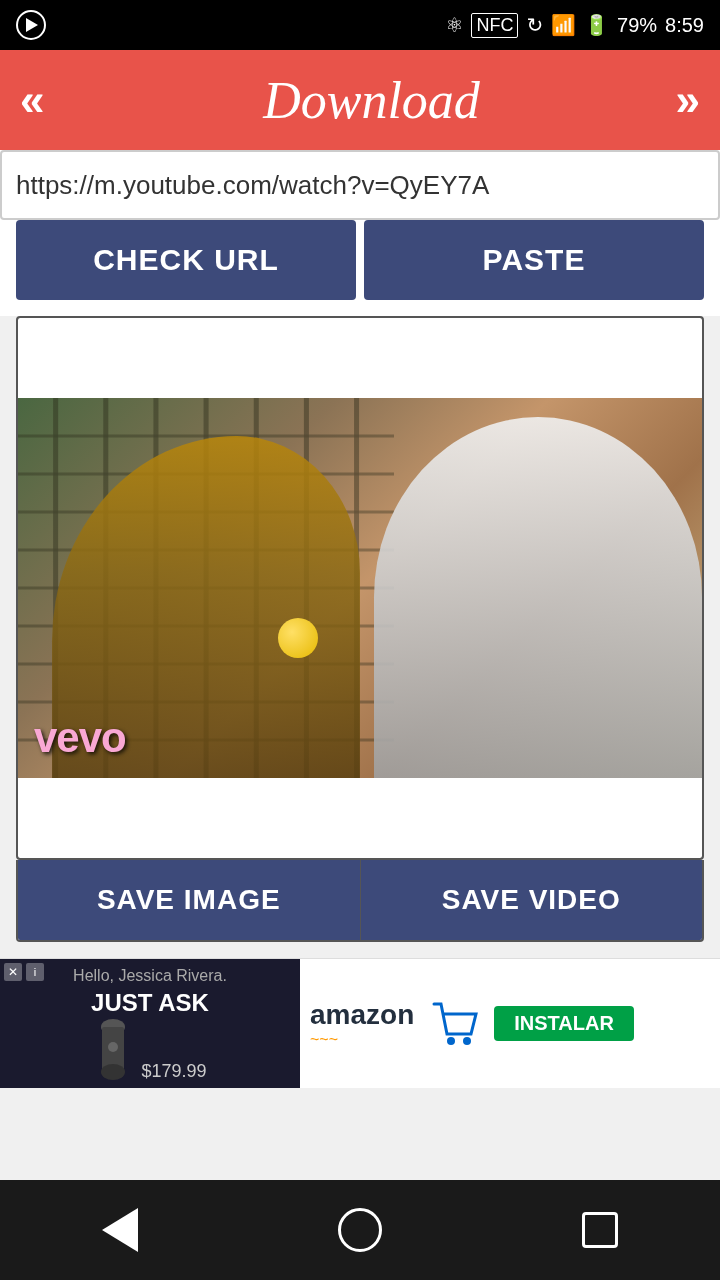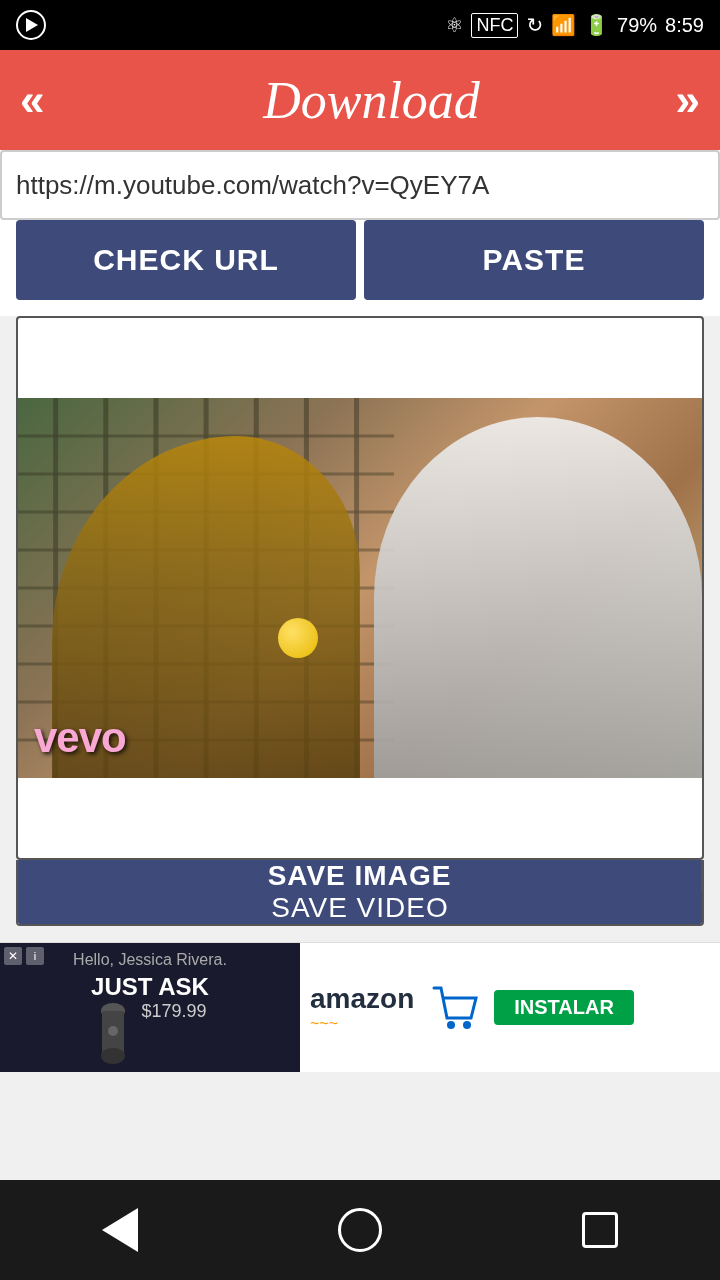--- a/index.html
+++ b/index.html
@@ -217,42 +217,41 @@
     
     .save-buttons-row {
       width: calc(720px - 32px);
       margin-left: 16px;
       display: flex;
       gap: 0;
       border: 2px solid #555;
       border-top: none;
       border-radius: 0 0 4px 4px;
       overflow: hidden;
-      flex-direction: column;
     }
     .btn-save-image {
       flex: 1;
       height: 80px;
       background: #3d4a7a;
       color: white;
       border: none;
       border-right: 1px solid #555;
       font-size: 28px;
       font-weight: bold;
       cursor: pointer;
       letter-spacing: 1px;
     }
     .btn-save-video {
       flex: 1;
       height: 80px;
       background: #3d4a7a;
       color: white;
       border: none;
       font-size: 28px;
-      font-weight: normal;
+      font-weight: bold;
       cursor: pointer;
       letter-spacing: 1px;
     }
 
     
     .ad-banner {
       width: 720px;
       height: 130px;
       background: white;
       margin-top: 16px;
@@ -470,21 +469,21 @@
 
   <div class="ad-banner">
 
     <div class="ad-left">
       <div class="ad-icons">
         <div class="ad-icon-x">✕</div>
         <div class="ad-icon-x" style="font-size:11px;">i</div>
       </div>
       <div style="color:#aaa; font-size:16px; margin-bottom:4px;">Hello, Jessica Rivera.</div>
       <div style="color:white; font-size:24px; font-weight:bold;">JUST ASK</div>
-      <div style="display:flex; align-items:flex-start; gap:8px;">
+      <div style="display:flex; align-items:flex-end; gap:8px;">
         <svg width="40" height="65" viewBox="0 0 40 65">
           <ellipse cx="20" cy="10" rx="12" ry="8" fill="#555"></ellipse>
           <rect x="9" y="10" width="22" height="45" fill="#444" rx="2"></rect>
           <ellipse cx="20" cy="55" rx="12" ry="8" fill="#333"></ellipse>
           <circle cx="20" cy="30" r="5" fill="#666"></circle>
         </svg>
         <div style="color:#ccc; font-size:18px;">$179.99</div>
       </div>
     </div>
 

